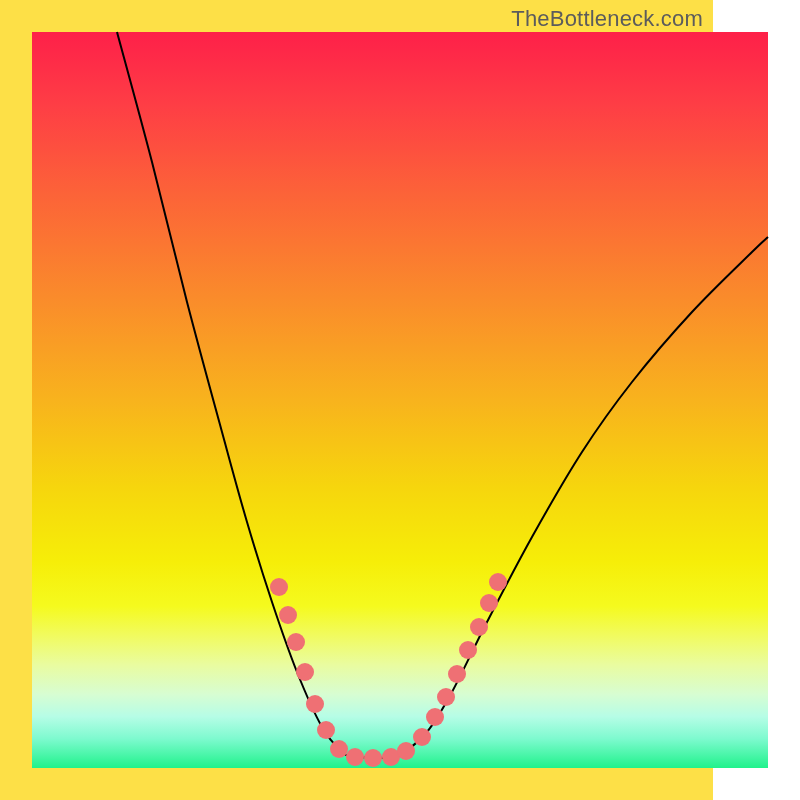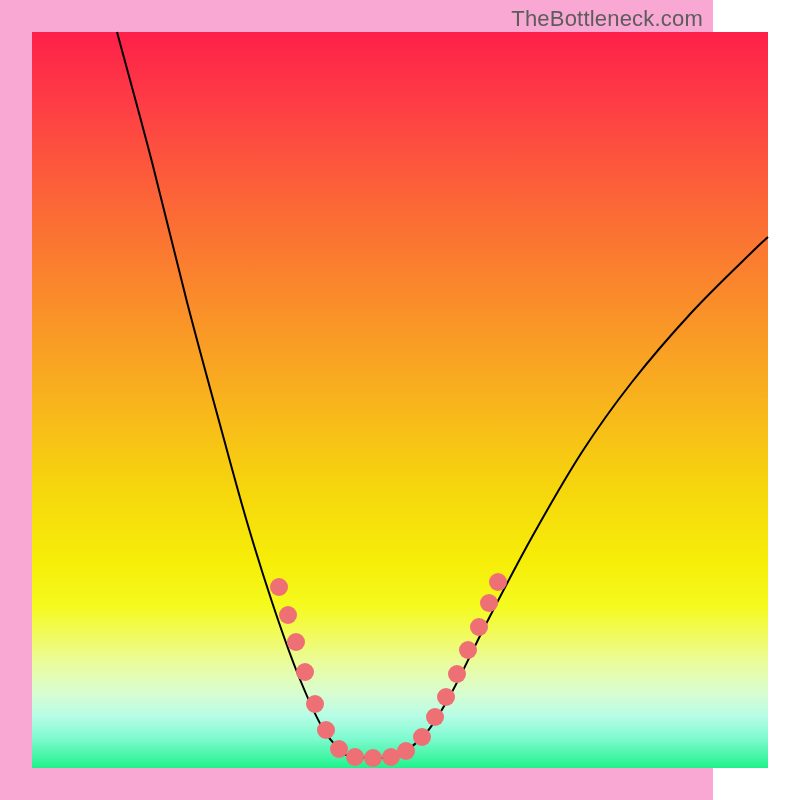--- a/index.html
+++ b/index.html
@@ -7,21 +7,21 @@
     padding: 0;
     width: 800px;
     height: 800px;
     overflow: hidden;
     font-family: Arial, Helvetica, sans-serif;
   }
   .frame {
     position: relative;
     width: 713px;
     height: 800px;
-    background: #f9a8d4;
+    background: #fde047;
   }
   .plot-area {
     position: absolute;
     left: 32px;
     top: 32px;
     width: 736px;
     height: 736px;
     
     background: linear-gradient(to bottom,
       #fe2049 0%,

